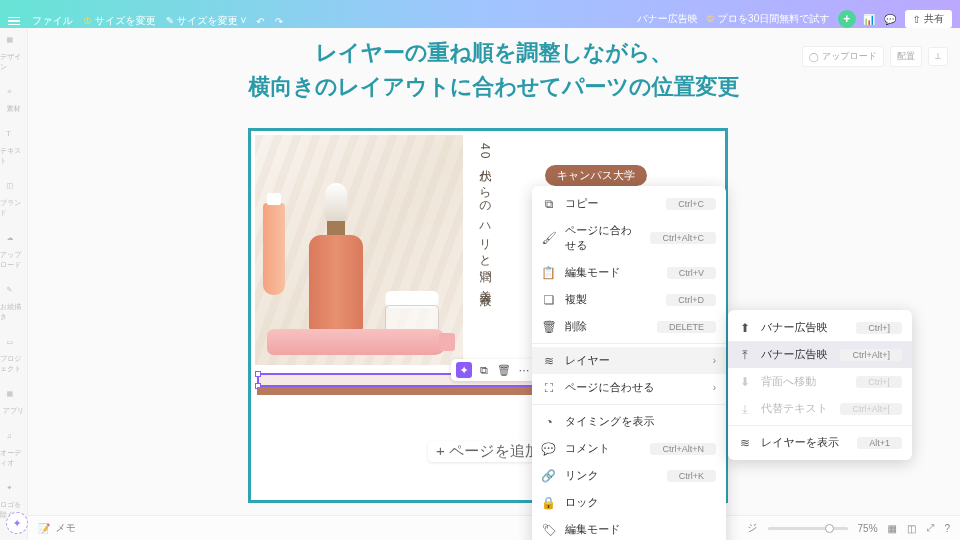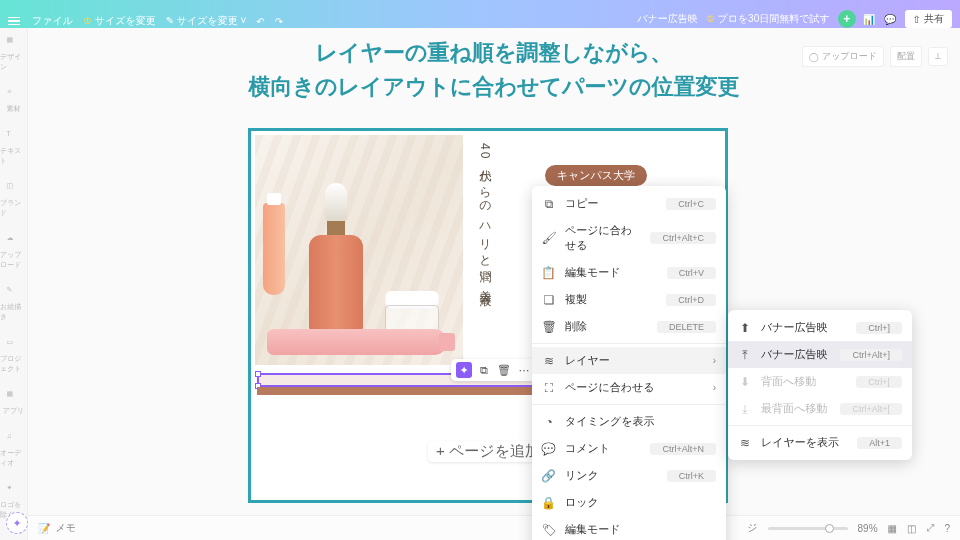--- a/index.html
+++ b/index.html
@@ -275,40 +275,40 @@
         <span>バナー広告映</span>
         <span class="shortcut">Ctrl+Alt+]</span>
       </div>
     <div class="cm-item disabled">
         <span class="ico">⬇</span>
         <span>背面へ移動</span>
         <span class="shortcut">Ctrl+[</span>
       </div>
     <div class="cm-item disabled">
         <span class="ico">⤓</span>
-        <span>最背面へ移動</span>
+        <span>代替テキスト</span>
         <span class="shortcut">Ctrl+Alt+[</span>
       </div>
     <div class="cm-div"></div>
     <div class="cm-item">
         <span class="ico">≋</span>
         <span>レイヤーを表示</span>
         <span class="shortcut">Alt+1</span>
       </div>
   </div>
 </div>
 
 <div class="sparkle-fab">✦</div>
 
 <div class="footer">
   <div class="notes">📝 <span>メモ</span></div>
   <div class="right-tools">
     <span>ジ</span>
     <div class="slider-track">
         <div class="slider-thumb"></div>
       </div>
-    <span>89%</span>
+    <span>75%</span>
     <span>▦</span>
     <span>◫</span>
     <span>⤢</span>
     <span>?</span>
   </div>
 </div>
 
 </body></html>

